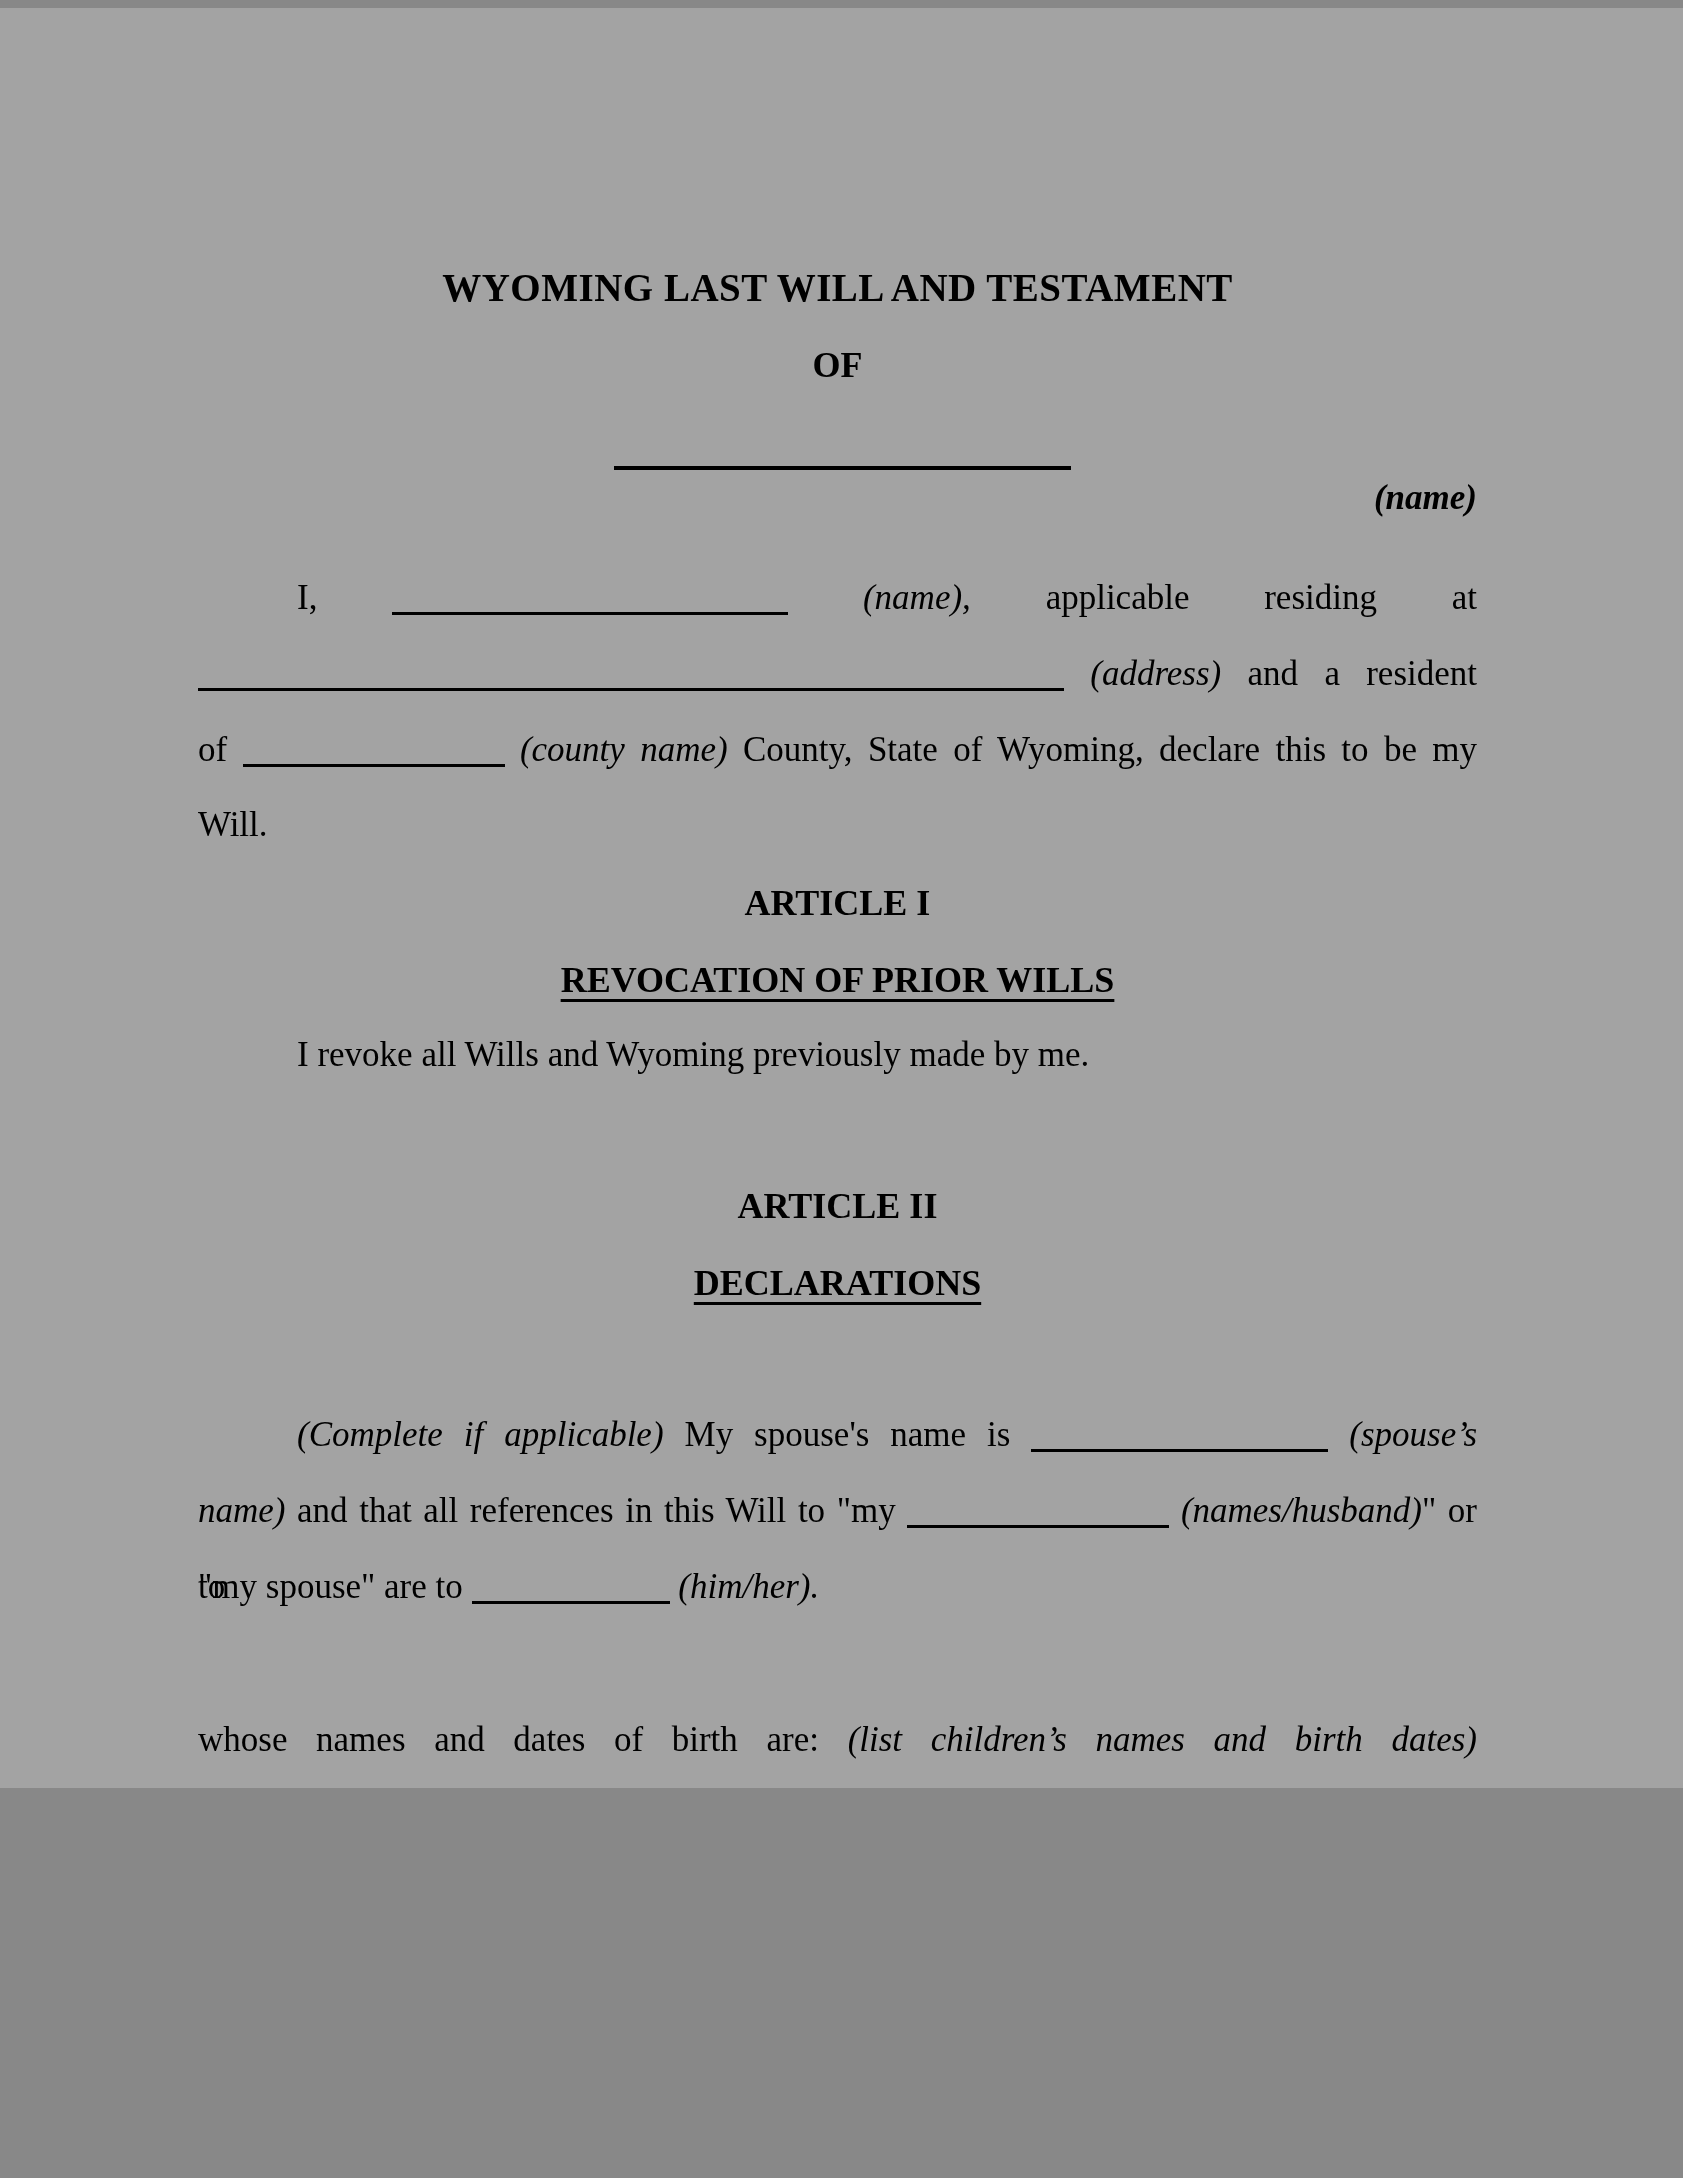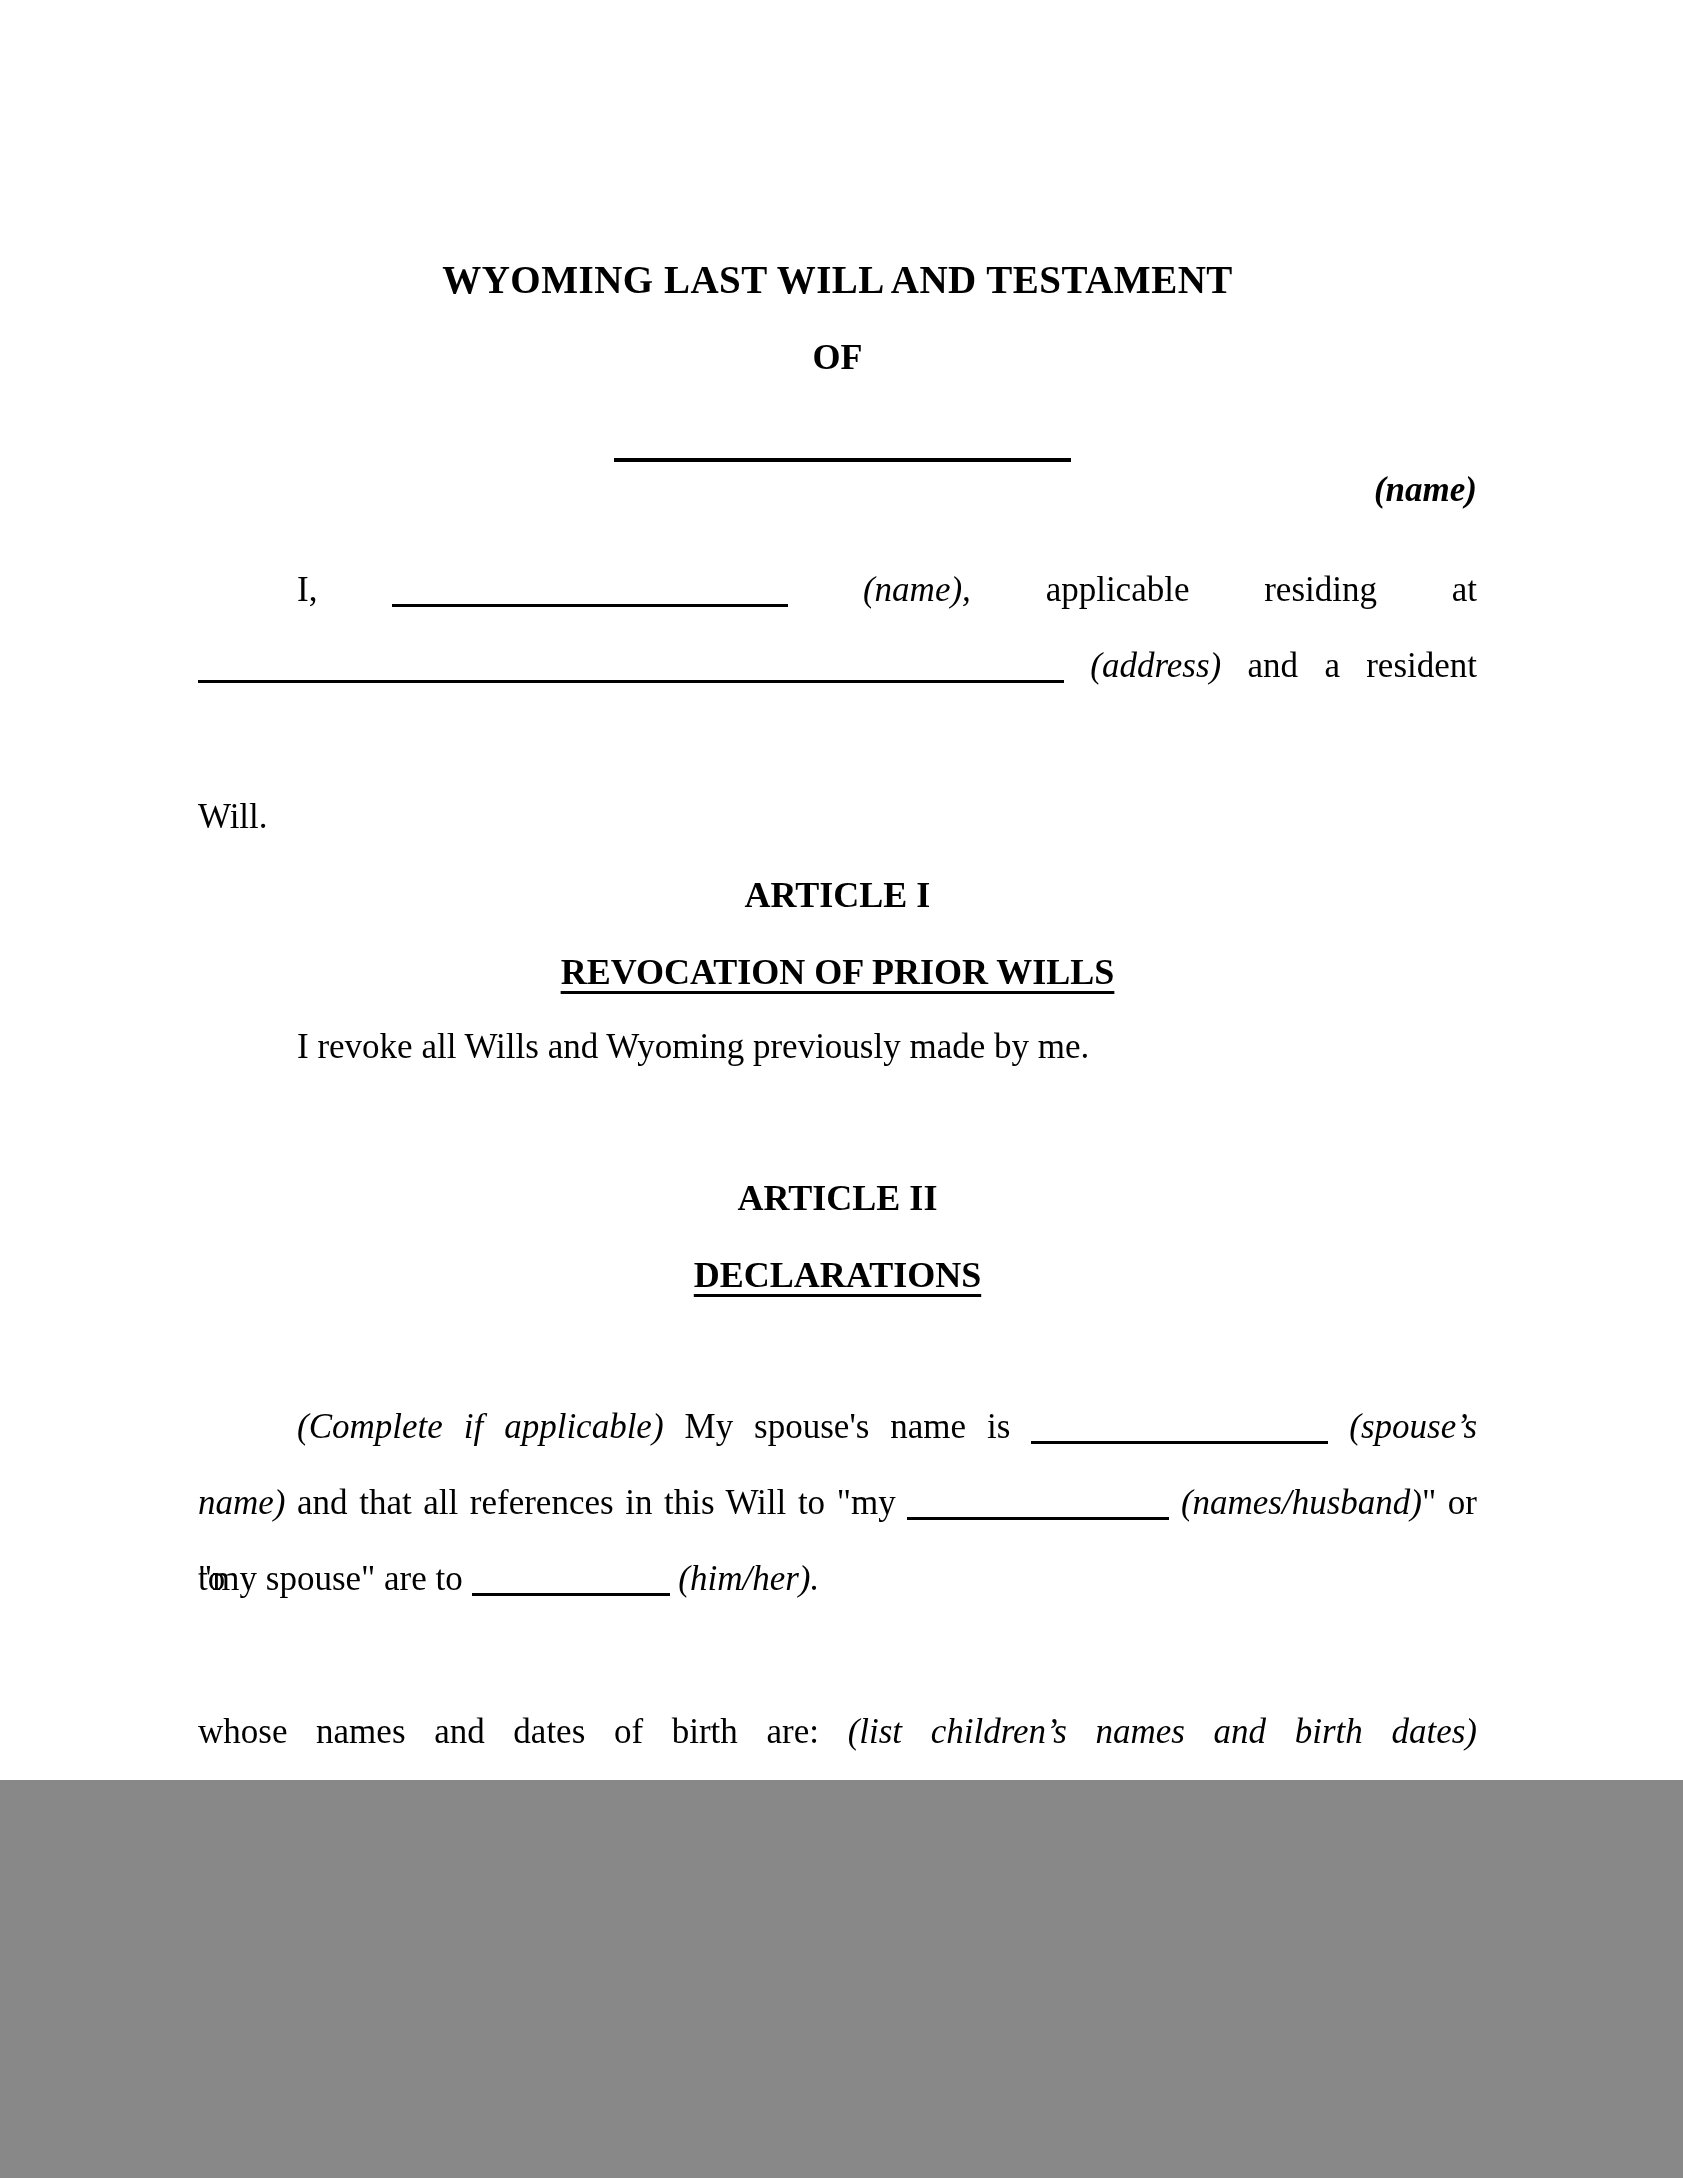--- a/index.html
+++ b/index.html
@@ -1,20 +1,20 @@
 <!DOCTYPE html>
 <html><head>
 <meta charset="utf-8">
 <style>
   * { margin:0; padding:0; box-sizing:border-box; }
   body { background:#888; }
   .page {
-    position:relative; width:1683px; height:1780px; background:#ffffff;
+    position:relative; width:1683px; height:1780px; background:#a3a3a3;
     font-family:"Liberation Serif","DejaVu Serif",serif; color:#000;
-    overflow:hidden; margin:0 auto;
+    overflow:hidden; margin:8px auto;
   }
   .line {
     position:absolute; left:198px; width:1279px; height:76px;
     line-height:76px; font-size:35px; white-space:normal;
   }
   .center { text-align:center; }
   .just { text-align:justify; text-align-last:justify; -moz-text-align-last:justify; }
   .ind { padding-left:99px; }
   .bold { font-weight:bold; }
   .it { font-style:italic;text-align:right; }
@@ -46,20 +46,26 @@
     <span>I,</span>
     <span class="b b-400"></span>
     <span class="it">(name),</span>
     <span>applicable residing at</span>
     <span class="b b-350"></span>
   </div>
   <div class="line just" style="top:628px">
     <span class="b b-875"></span>
     <span class="it">(address)</span>
     <span>and a resident</span>
+  </div>
+  <div class="line just" style="top:704px">
+    <span>of</span>
+    <span class="b b-265"></span>
+    <span class="it">(county name)</span>
+    <span>County, State of Wyoming, declare this to be my</span>
   </div>
   <div class="line" style="top:779px">
     <span>Will.</span>
   </div>
 
   <div class="line center headline" style="top:857px">ARTICLE I</div>
   <div class="line center" style="top:934px">
     <span class="headline ul">REVOCATION OF PRIOR WILLS</span>
   </div>
   <div class="line ind" style="top:1009px">I revoke all Wills and Wyoming previously made by me.</div>

